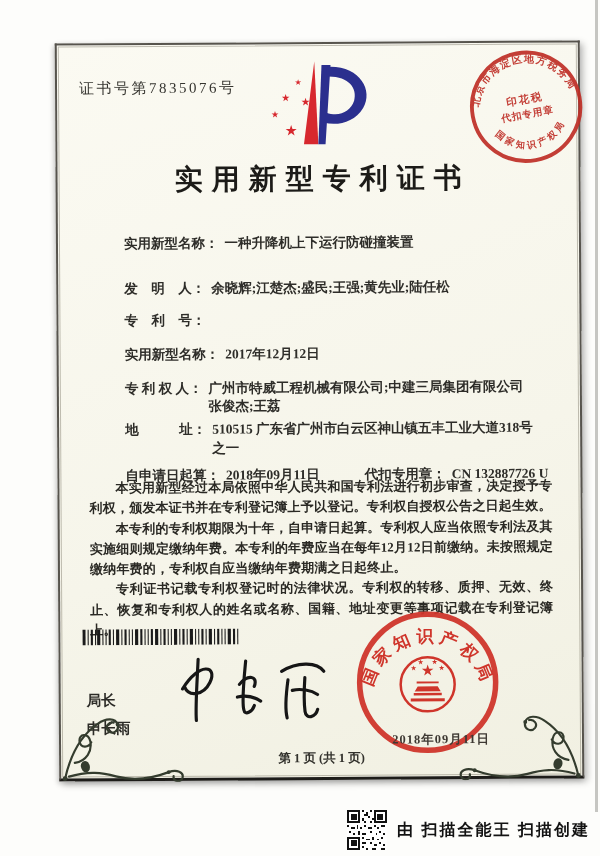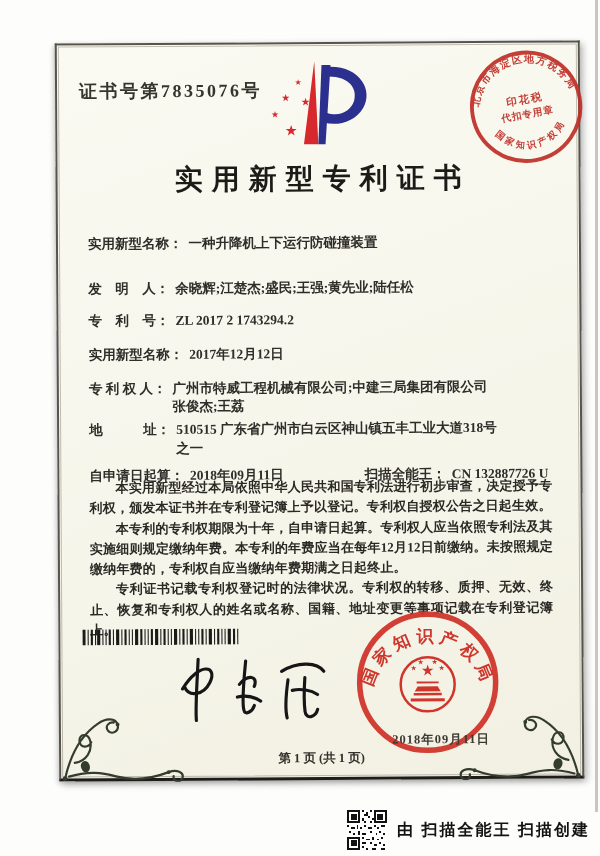--- a/index.html
+++ b/index.html
@@ -9,28 +9,28 @@
   }
   .page-edge{position:absolute;right:2px;top:0;width:3px;height:812px;background:#c6c6c2;}
   .sheet{
     position:absolute;left:57px;top:42px;width:521px;height:733px;
     background:linear-gradient(160deg,#fbfaf2 0%,#f6f5ea 60%,#f1f0e2 100%);
     border:2px solid #57544d;border-bottom:3px solid #1e1d1a;
     box-shadow:3px 3px 7px rgba(0,0,0,.28), -2px 2px 5px rgba(0,0,0,.15);
     transform:rotate(-0.35deg);
   }
   .inner-border{position:absolute;inset:1px;border:1px solid rgba(120,115,100,.45);pointer-events:none;}
-  .cert-no{position:absolute;left:22px;top:34px;font-size:18px;font-weight:700;letter-spacing:2.5px;color:#35342f;}
+  .cert-no{position:absolute;left:22px;top:34px;font-size:15px;font-weight:400;letter-spacing:2.5px;color:#35342f;}
   .logo{position:absolute;left:50%;top:12px;transform:translateX(-50%);}
   .tax-seal{position:absolute;right:-8px;top:4px;transform:rotate(-10deg);opacity:.92;}
   .title{position:absolute;top:116px;left:0;width:100%;text-align:center;
     font-size:28px;font-weight:700;letter-spacing:9px;padding-left:9px;box-sizing:border-box;color:#1c1b18;}
   .fields{position:absolute;top:190px;left:30px;right:26px;font-size:13.5px;font-weight:700;color:#2e2d29;line-height:1.4;}
   .frow{display:flex;align-items:flex-start;}
-  .flabel{flex:0 0 auto;white-space:pre;}
+  .flabel{flex:0 0 auto;white-space:pre;margin-left:36px;}
   .fvalue{margin-left:6px;}
   .addr-value{max-width:330px;}
   .grant-row{display:flex;justify-content:space-between;padding-right:6px;margin-top:8px;}
   .grant-pair{display:flex;}
   .paragraphs{position:absolute;top:433px;left:30px;right:28px;font-size:13px;line-height:1.56;
     font-weight:600;color:#2a2924;text-align:justify;letter-spacing:.2px;}
   .paragraphs p{margin:0;text-indent:2em;}
   .barcode{position:absolute;left:22px;top:584px;}
   .official{position:absolute;left:26px;top:642px;font-size:14.5px;font-weight:700;line-height:1.9;color:#2c2b27;}
   .signature{position:absolute;left:100px;top:604px;}
@@ -91,21 +91,20 @@
       <div class="frow" style="margin-bottom:26px;">
         <span class="flabel">实用新型名称：</span>
         <span class="fvalue">一种升降机上下运行防碰撞装置</span>
       </div>
       <div class="frow" style="margin-bottom:13px;">
         <span class="flabel">发　明　人：</span>
         <span class="fvalue">余晓辉;江楚杰;盛民;王强;黄先业;陆任松</span>
       </div>
       <div class="frow" style="margin-bottom:15px;">
         <span class="flabel">专　利　号：</span>
-        <span class="fvalue">ZL 2017 2 1743294.2</span>
       </div>
       <div class="frow" style="margin-bottom:15px;">
         <span class="flabel">实用新型名称：</span>
         <span class="fvalue">2017年12月12日</span>
       </div>
       <div class="frow" style="margin-bottom:4px;">
         <span class="flabel">专 利 权 人：</span>
         <span class="fvalue">
           <div>广州市特威工程机械有限公司;中建三局集团有限公司</div>
           <div>张俊杰;王荔</div>
@@ -114,21 +113,21 @@
       <div class="frow" style="margin-bottom:4px;">
         <span class="flabel">地　　　址：</span>
         <span class="fvalue addr-value">510515 广东省广州市白云区神山镇五丰工业大道318号之一</span>
       </div>
       <div class="grant-row">
         <span class="grant-pair">
           <span class="flabel">自申请日起算：</span>
           <span class="fvalue">2018年09月11日</span>
         </span>
         <span class="grant-pair">
-          <span class="flabel">扫描全能王：</span>
+          <span class="flabel">代扣专用章：</span>
           <span class="fvalue">CN 132887726 U</span>
         </span>
       </div>
     </div>
 
     <div class="paragraphs">
       <p>本实用新型经过本局依照中华人民共和国专利法进行初步审查，决定授予专利权，颁发本证书并在专利登记簿上予以登记。专利权自授权公告之日起生效。</p>
       <p>本专利的专利权期限为十年，自申请日起算。专利权人应当依照专利法及其实施细则规定缴纳年费。本专利的年费应当在每年12月12日前缴纳。未按照规定缴纳年费的，专利权自应当缴纳年费期满之日起终止。</p>
       <p>专利证书记载专利权登记时的法律状况。专利权的转移、质押、无效、终止、恢复和专利权人的姓名或名称、国籍、地址变更等事项记载在专利登记簿上。</p>
     </div>
@@ -172,20 +171,24 @@
           <rect x="125" width="1" height="22"></rect>
           <rect x="128" width="2" height="22"></rect>
         <rect x="132" width="1" height="22"></rect>
           <rect x="135" width="1" height="22"></rect>
           <rect x="138" width="3" height="22"></rect>
         <rect x="143" width="2" height="22"></rect>
           <rect x="147" width="1" height="22"></rect>
       </g>
     </svg>
 
+    <div class="official">
+      <div>局长</div>
+      <div>申长雨</div>
+    </div>
 
     <svg class="signature" width="185" height="95" viewBox="0 0 170 90">
       <g fill="none" stroke="#161616" stroke-width="3" stroke-linecap="round" stroke-linejoin="round">
         <path d="M18,38 C34,12 52,16 44,32 C38,44 24,46 20,36"></path>
         <path d="M33,10 C32,30 30,55 31,68"></path>
         <path d="M72,34 C80,24 90,26 86,36"></path>
         <path d="M78,12 C76,32 74,50 76,58 C77,64 84,60 86,54"></path>
         <path d="M70,46 C78,44 86,46 92,50"></path>
         <path d="M112,22 C128,12 146,14 152,22"></path>
         <path d="M118,30 C116,44 115,58 117,66"></path>

